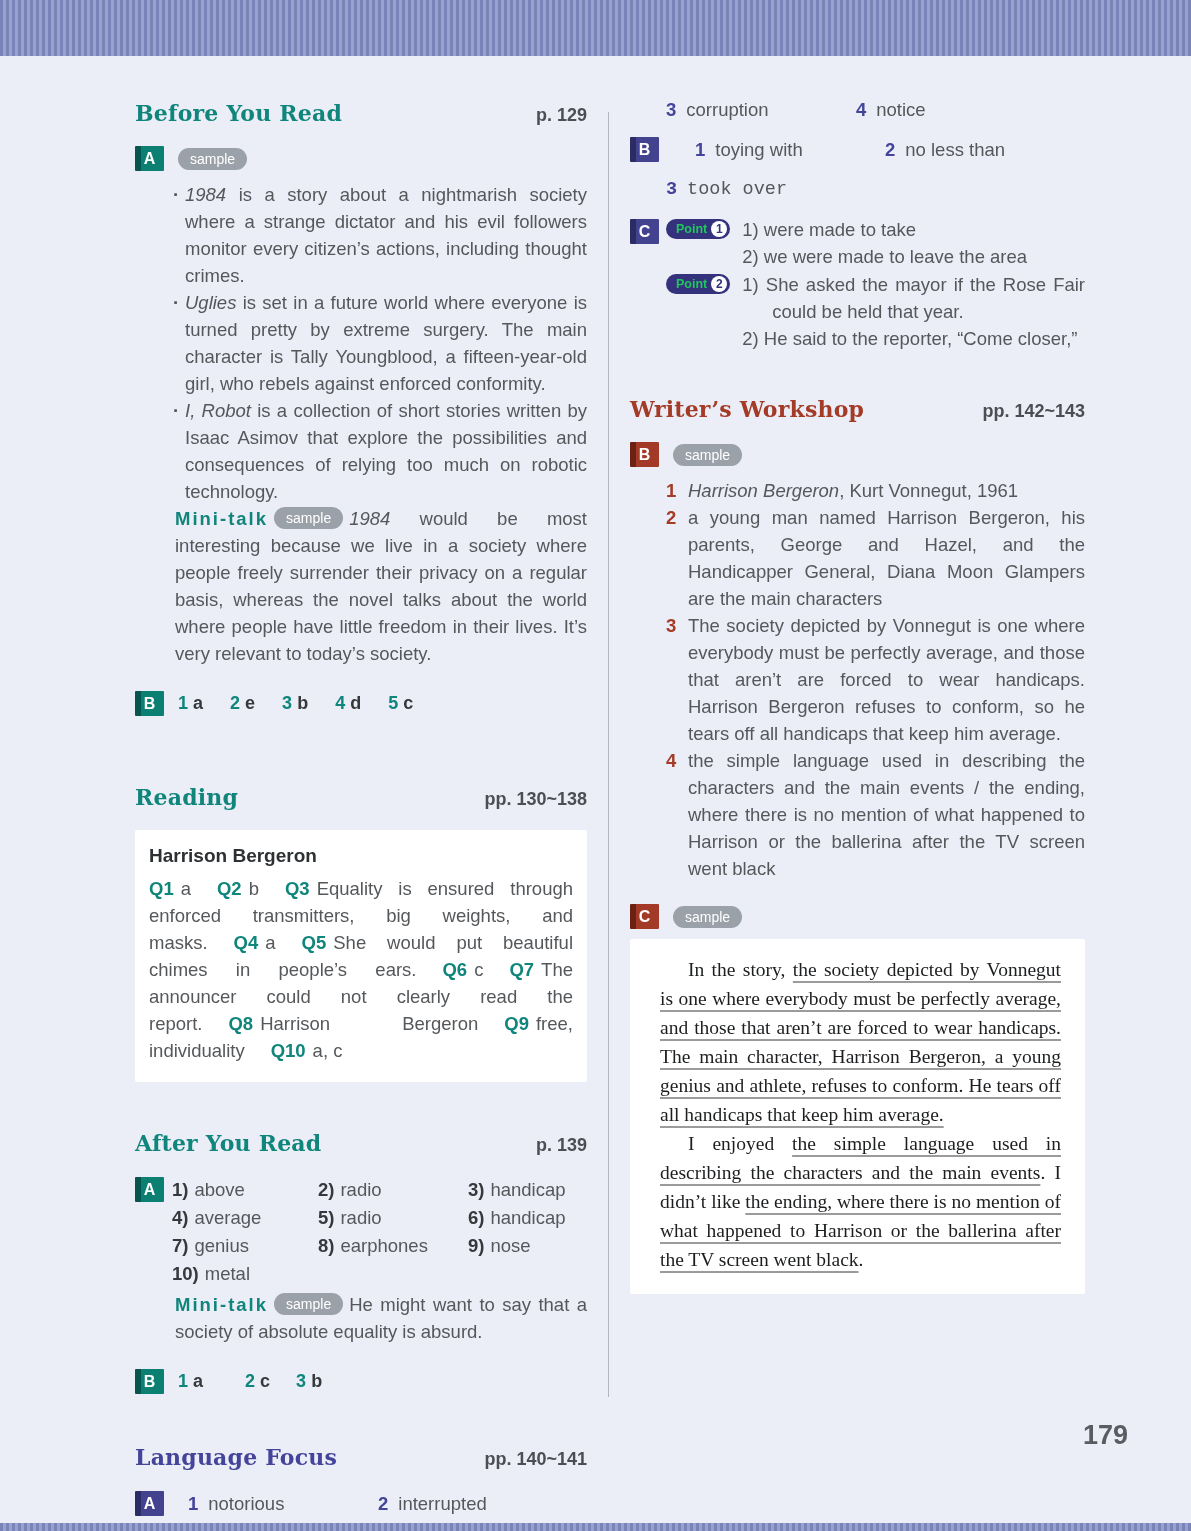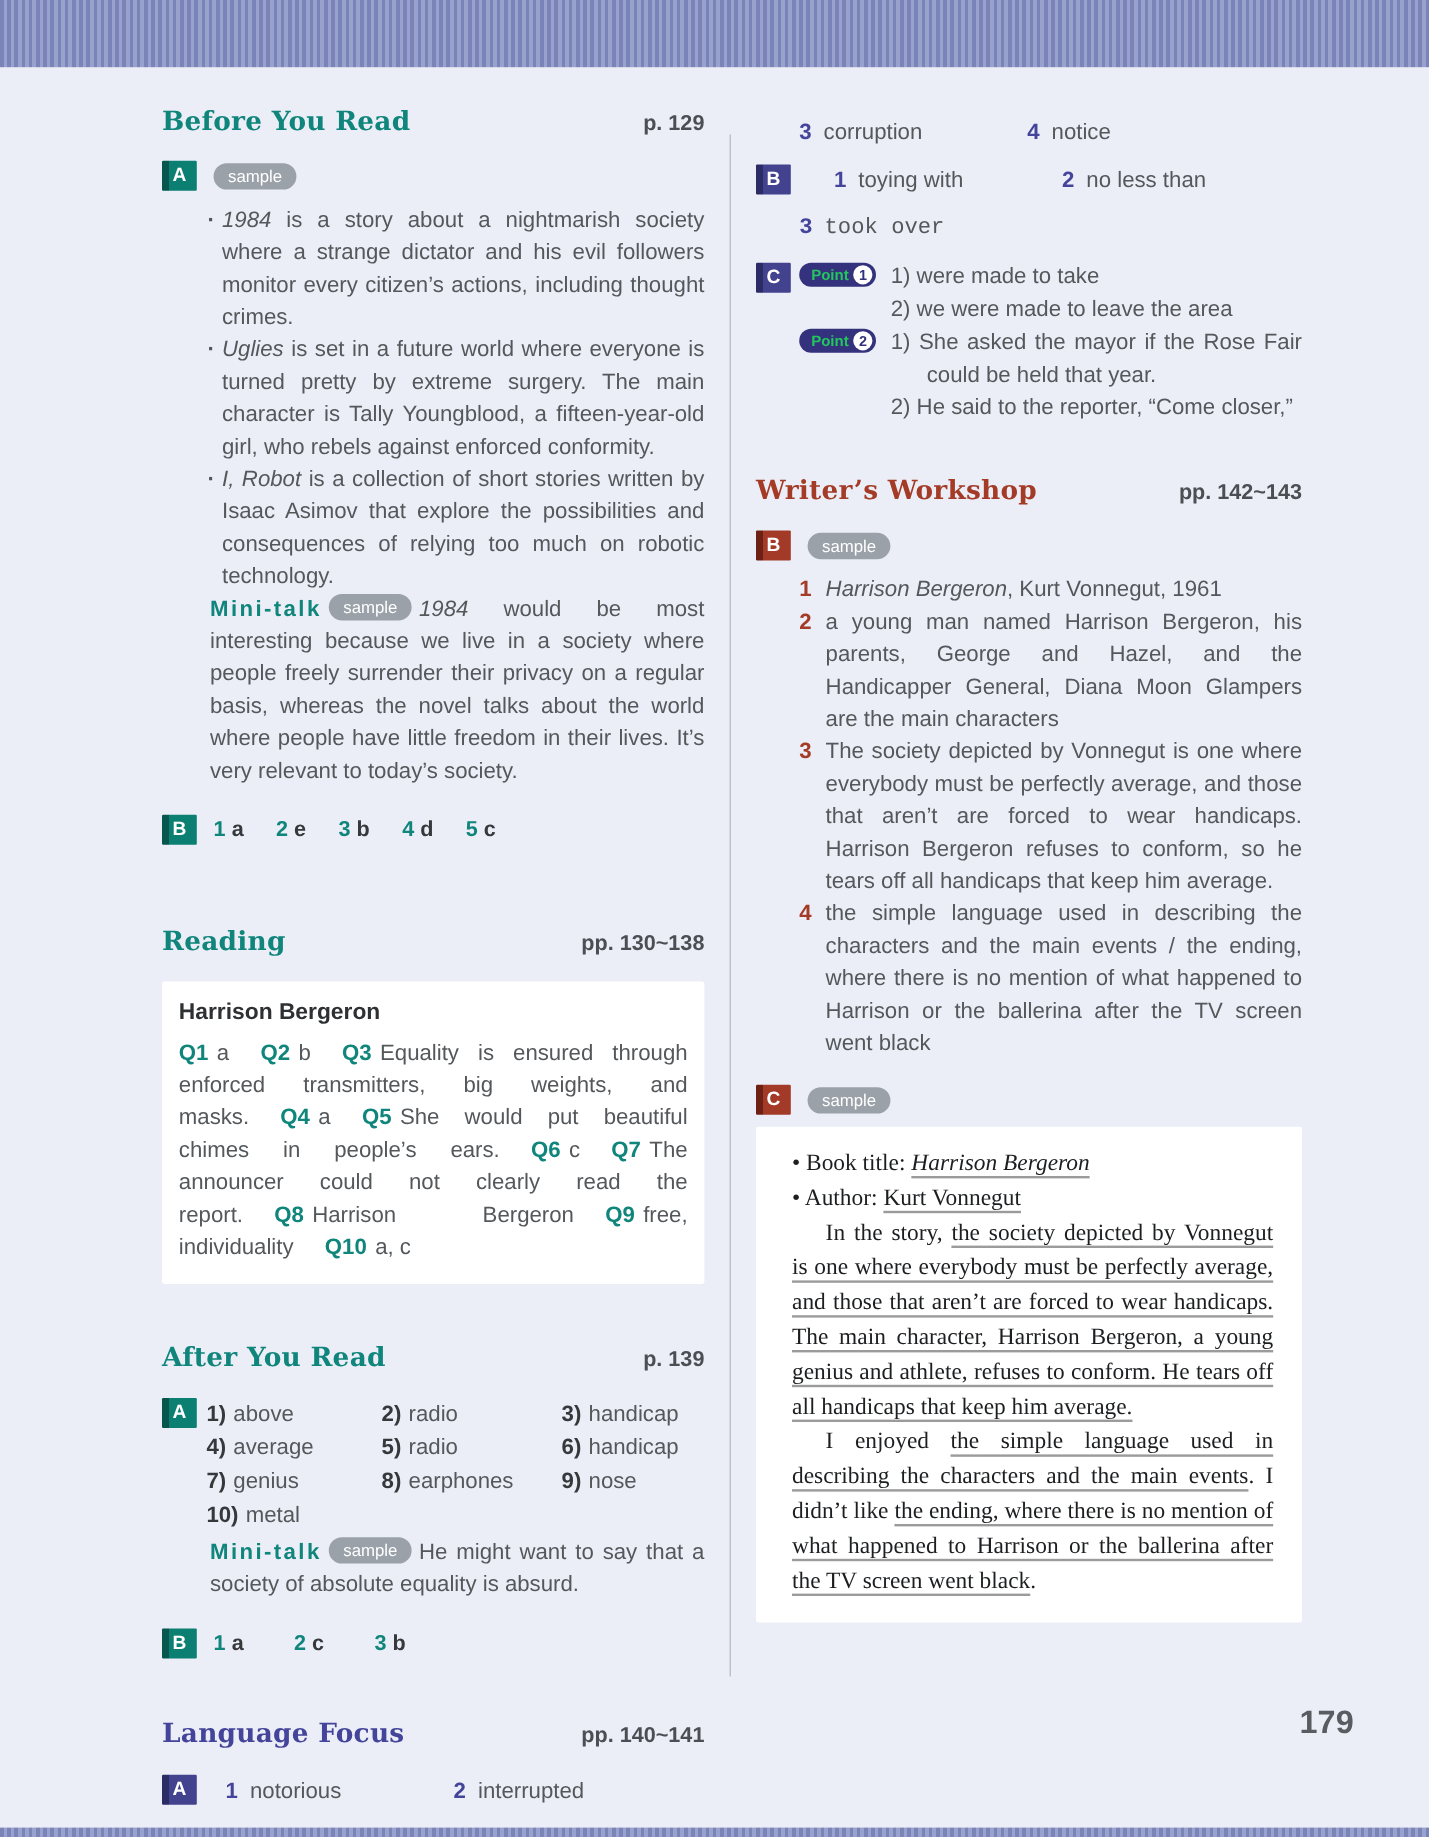--- a/index.html
+++ b/index.html
@@ -12,21 +12,21 @@
   }
   .band{
     position:absolute;left:0;width:1191px;
     background:repeating-linear-gradient(90deg,
       var(--stripe_dark,#7b84b8) 0px, var(--stripe_dark,#7b84b8) 3px,
       var(--stripe_light,#99a1cd) 3px, var(--stripe_light,#99a1cd) 6px);
   }
   .band.top{top:0;height:56px;}
   .band.bottom{bottom:0;height:8px;}
   .divider{position:absolute;left:608px;top:112px;height:1285px;width:1px;background:#b2b6c1;}
-  .col{position:absolute;top:88px;}
+  .col{position:absolute;top:100px;}
   .col.left{left:135px;width:452px;}
   .col.right{left:630px;width:455px;}
 
   .sec-head{display:flex;align-items:baseline;justify-content:space-between;margin:0 0 20px 0;}
   .sec-title{font-family:"DejaVu Serif",serif;font-weight:700;font-size:22px;margin:0;letter-spacing:.2px;}
   .t-teal{color:var(--teal,#0f857b);}
   .t-purple{color:var(--purple,#44449a);}
   .t-red{color:var(--red,#a33b26);}
   .page-ref{font-weight:700;font-size:18px;color:var(--ref,#4b4e52);}
 
@@ -177,21 +177,21 @@
           <span class="gitem"><b>10)</b><span>metal</span></span>
         </div>
     </div>
     <p class="para minitalk-para" style="margin-top:2px;">
       <span class="minitalk">Mini-talk</span><span class="pill">sample</span><span>He might want to say that a society of absolute equality is absurd.</span>
     </p>
     <div class="answer-row">
       <span class="abadge c-teal">B</span>
       <span class="pairs">
         
-      <span class="pair" style="margin-right:42px;"><span class="num n-teal">1</span> <span class="ans">a</span></span><span class="pair" style="margin-right:42px;"><span class="num n-teal">2</span> <span class="ans">c</span></span><span class="pair" style="margin-right:42px;"><span class="num n-teal">3</span> <span class="ans">b</span></span></span>
+      <span class="pair" style="margin-right:42px;"><span class="num n-teal">1</span> <span class="ans">a</span></span><span class="pair" style="margin-right:26px;"><span class="num n-teal">2</span> <span class="ans">c</span></span><span class="pair" style="margin-right:42px;"><span class="num n-teal">3</span> <span class="ans">b</span></span></span>
     </div>
   </section>
 
   <section class="sec" style="margin-top:50px;">
     <header class="sec-head">
       <h2 class="sec-title t-purple">Language Focus</h2>
       <span class="page-ref">pp. 140~141</span>
     </header>
     <div style="display:flex;align-items:flex-start;">
       <span class="abadge c-purple" style="margin-top:1px;">A</span>
@@ -285,25 +285,20 @@
           <p class="para wtext"><span class="seg">the simple language used in describing the characters and the main events / the ending, where there is no mention of what happened to Harrison or the ballerina after the TV screen went black</span></p>
         </div>
       </div>
     <div class="badge-row" style="margin-top:22px;">
       <span class="abadge c-red">C</span>
       <span class="pill">sample</span>
     </div>
     <div class="white-box serif-box">
       <div>
 
-      <p class="sb-bullet"><span class="seg">• Book title: </span><span class="seg it ul">Harrison Bergeron</span></p>
-          <p class="sb-bullet"><span class="seg">• Author: </span><span class="seg ul">Kurt Vonnegut</span></p>
-        </div>
-      <div>
-
           <p class="sb-para"><span class="seg">In the story, </span><span class="seg ul">the society depicted by Vonnegut is one where everybody must be perfectly average, and those that aren’t are forced to wear handicaps. The main character, Harrison Bergeron, a young genius and athlete, refuses to conform. He tears off all handicaps that keep him average.</span></p>
           <p class="sb-para"><span class="seg">I enjoyed </span><span class="seg ul">the simple language used in describing the characters and the main events</span><span class="seg">. I didn’t like </span><span class="seg ul">the ending, where there is no mention of what happened to Harrison or the ballerina after the TV screen went black</span><span class="seg">.</span></p>
         </div>
     </div>
   </section>
 
 </div>
 
 <div class="pagenum">179</div>
 <div class="band bottom"></div>

